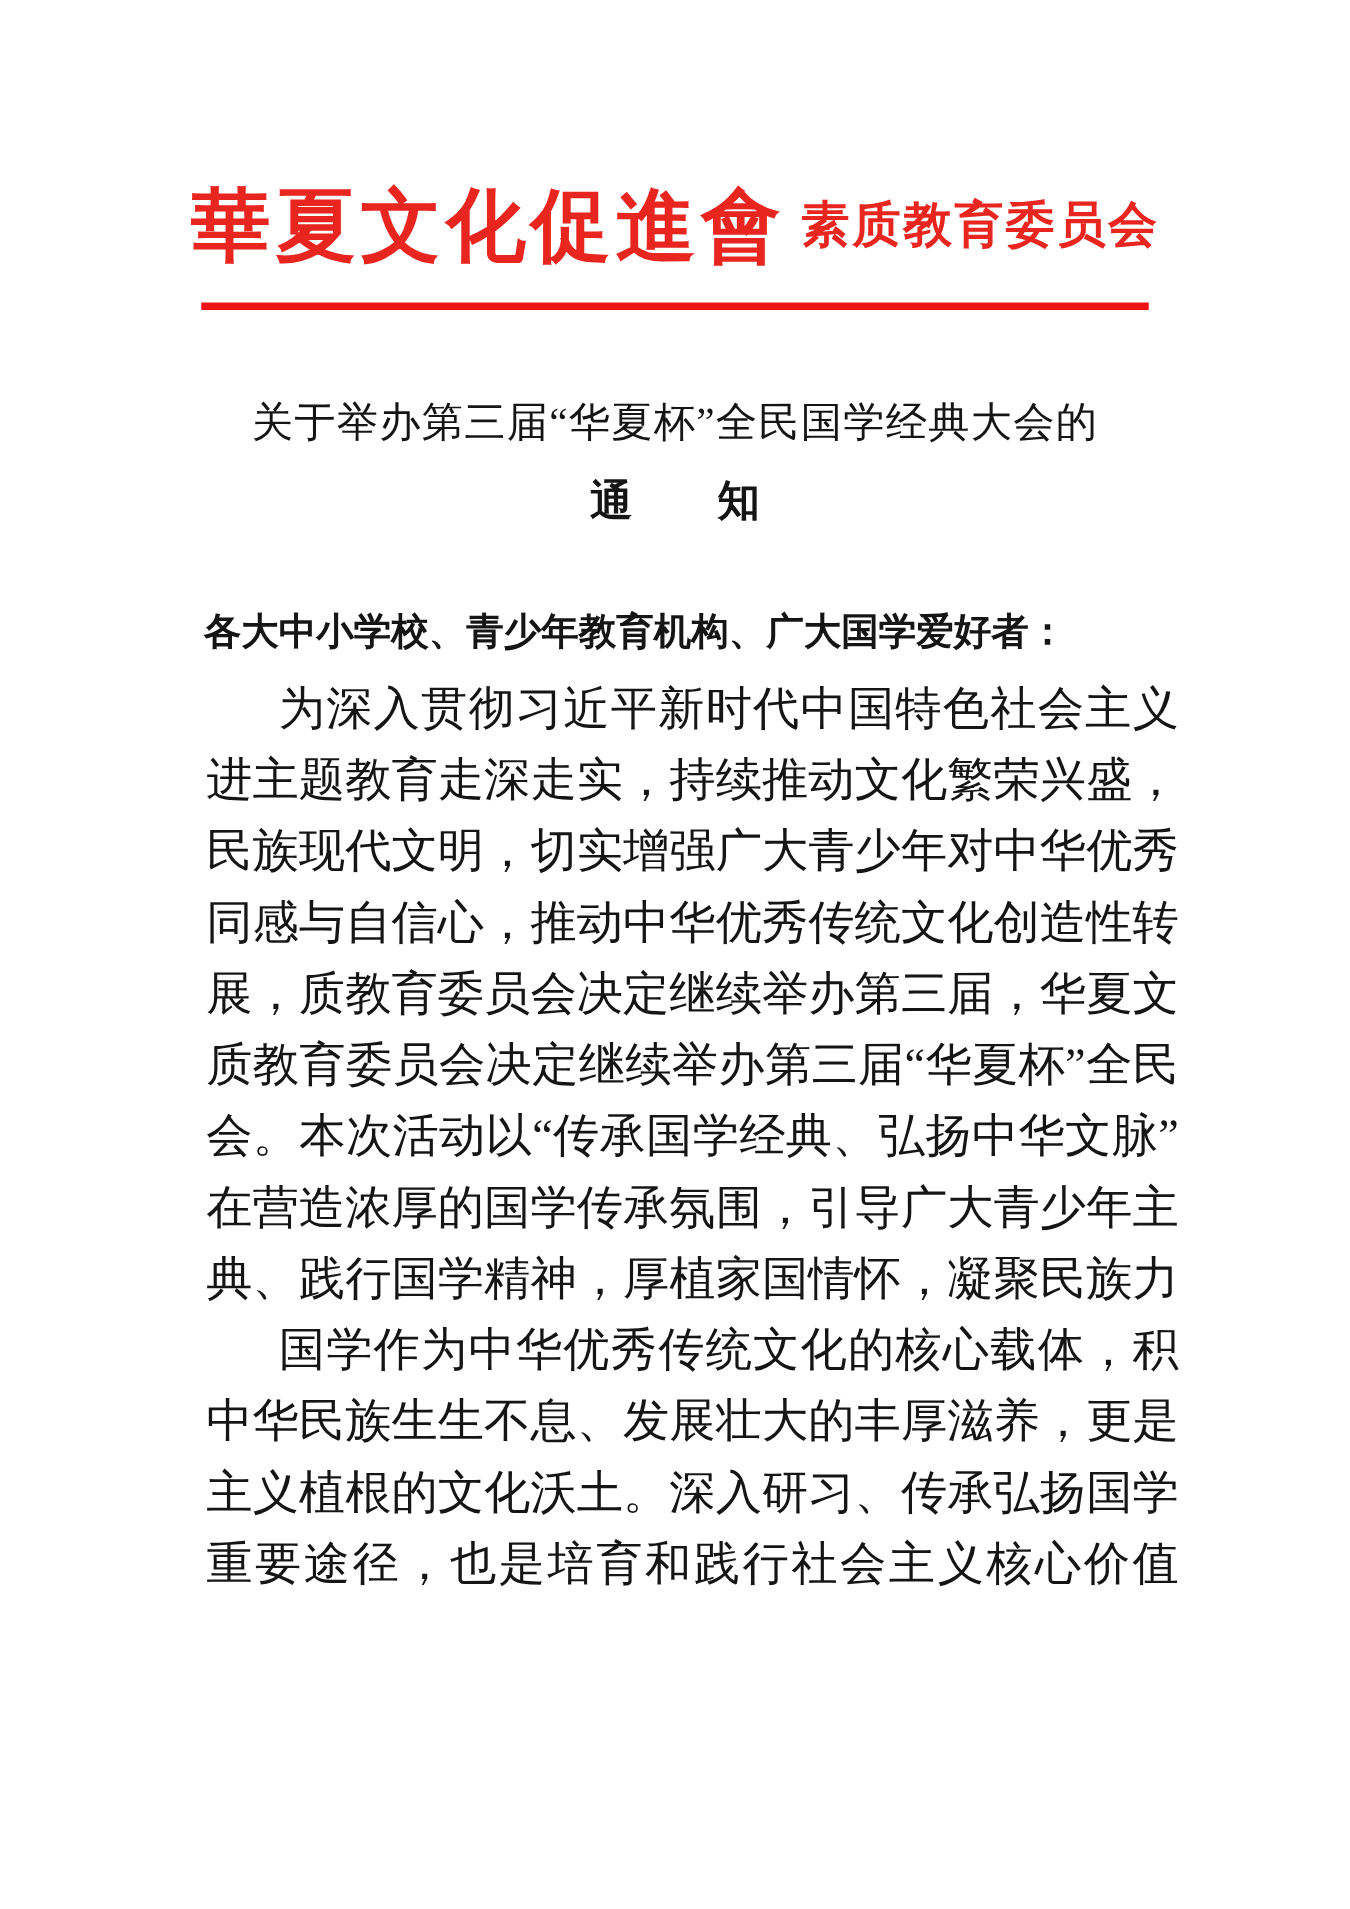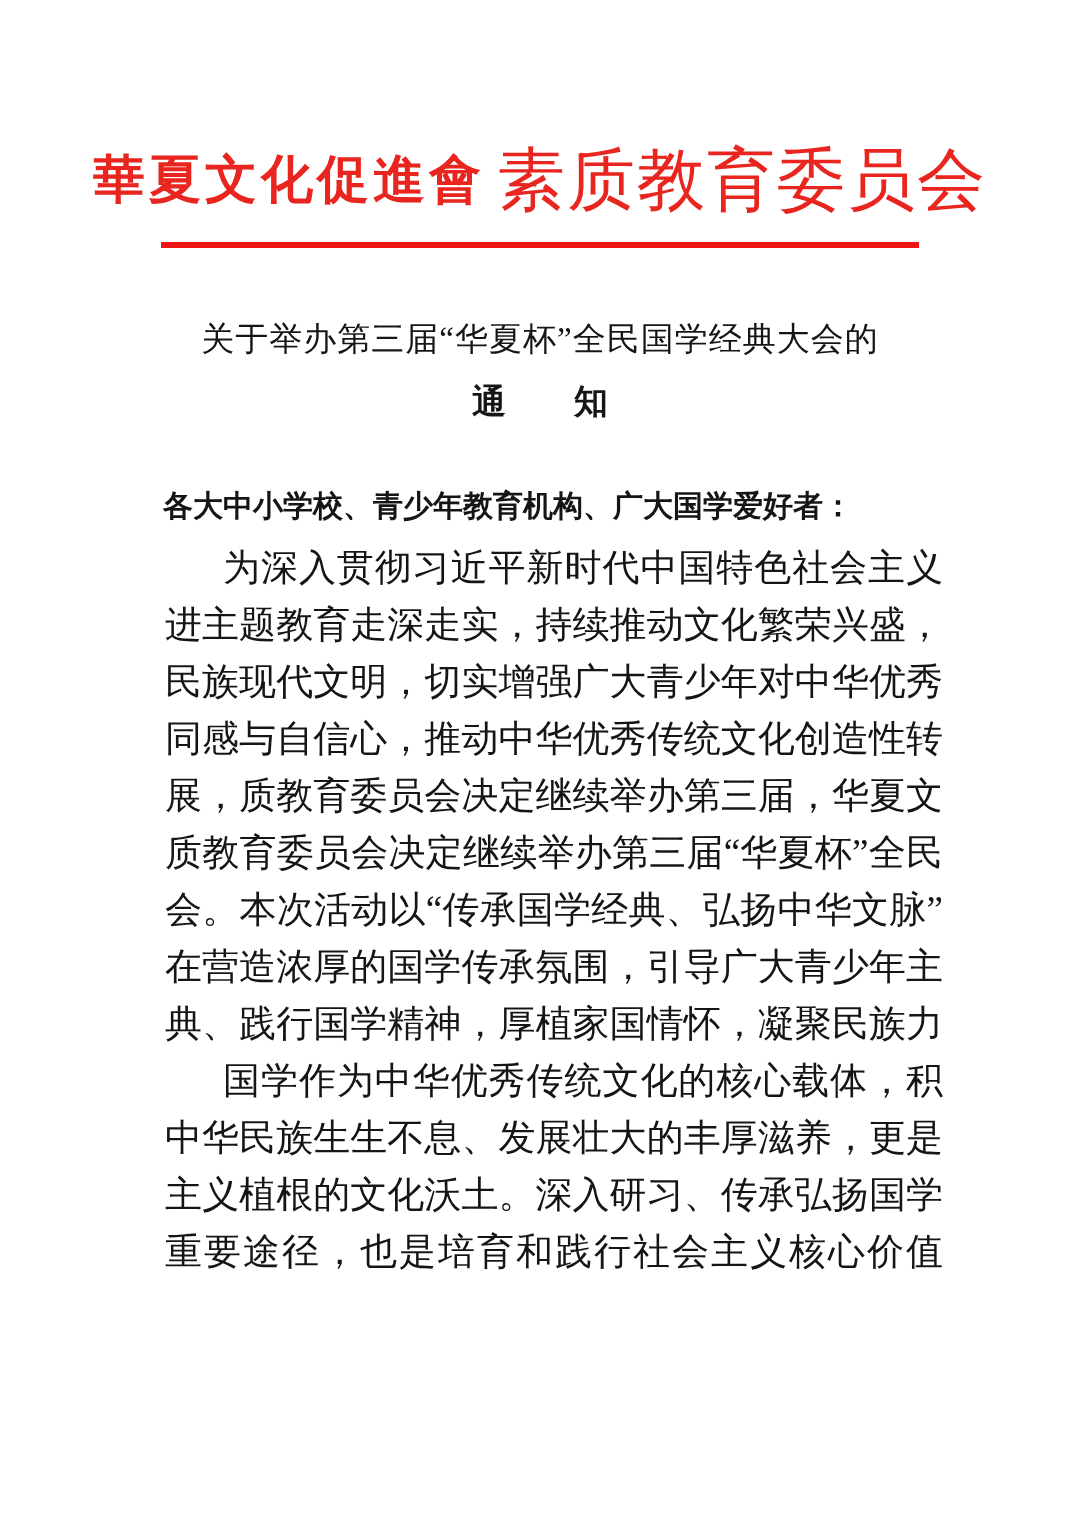--- a/index.html
+++ b/index.html
@@ -32,30 +32,30 @@
   }
   .logo-line {
     display: flex;
     justify-content: center;
     align-items: center;
     gap: 12px;
     height: 108px;
   }
   .logo-calligraphy {
     font-family: "DejaVu Serif", serif;
-    font-size: 52px;
+    font-size: 64px;
     font-weight: bold;
     color: var(--accent);
     letter-spacing: 4px;
     white-space: nowrap;
   }
   .logo-committee {
     font-family: "Liberation Serif", serif;
-    font-size: 68px;
-    font-weight: normal;
+    font-size: 39px;
+    font-weight: bold;
     color: var(--accent);
     letter-spacing: 2px;
     white-space: nowrap;
   }
   .logo-rule {
     width: 758px;
     height: 6px;
     margin: 8px auto 0;
     background: var(--rule);
   }

